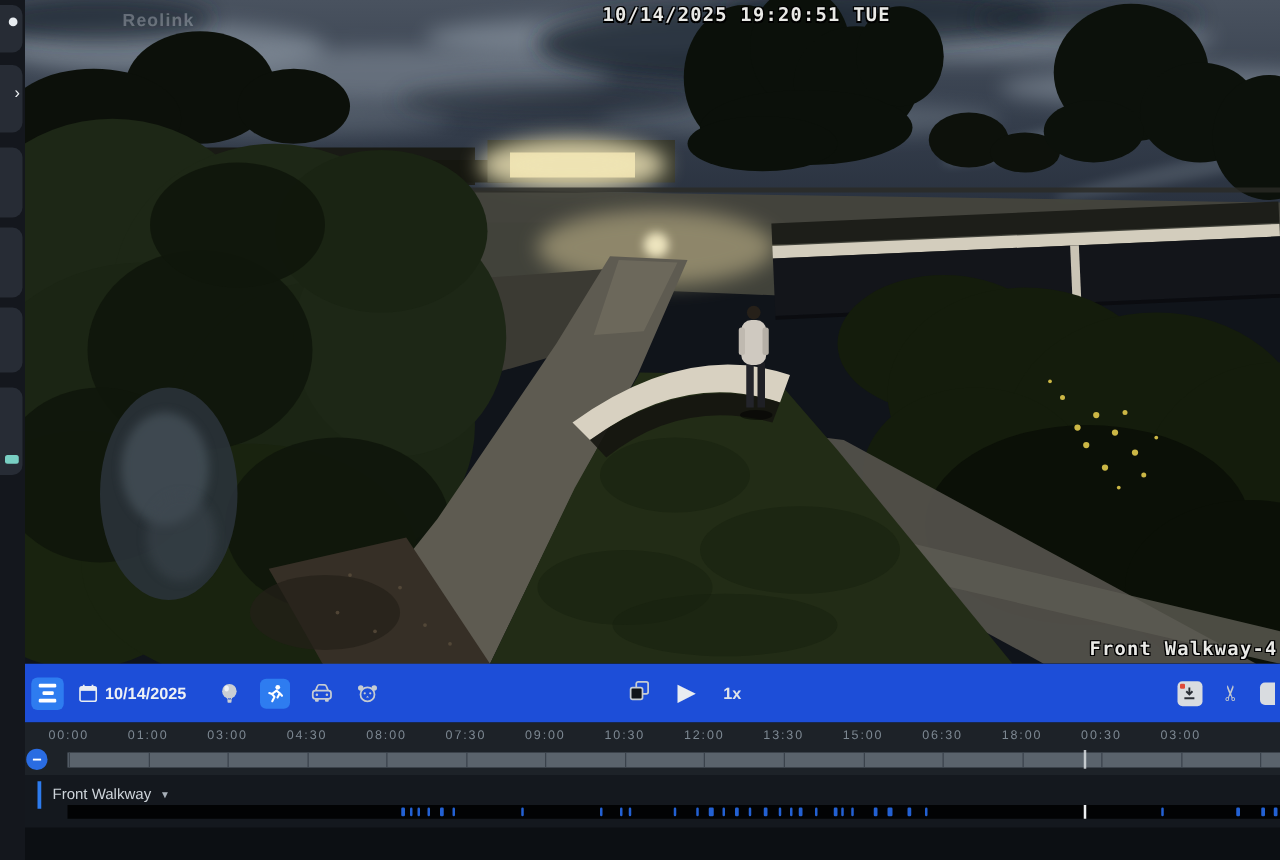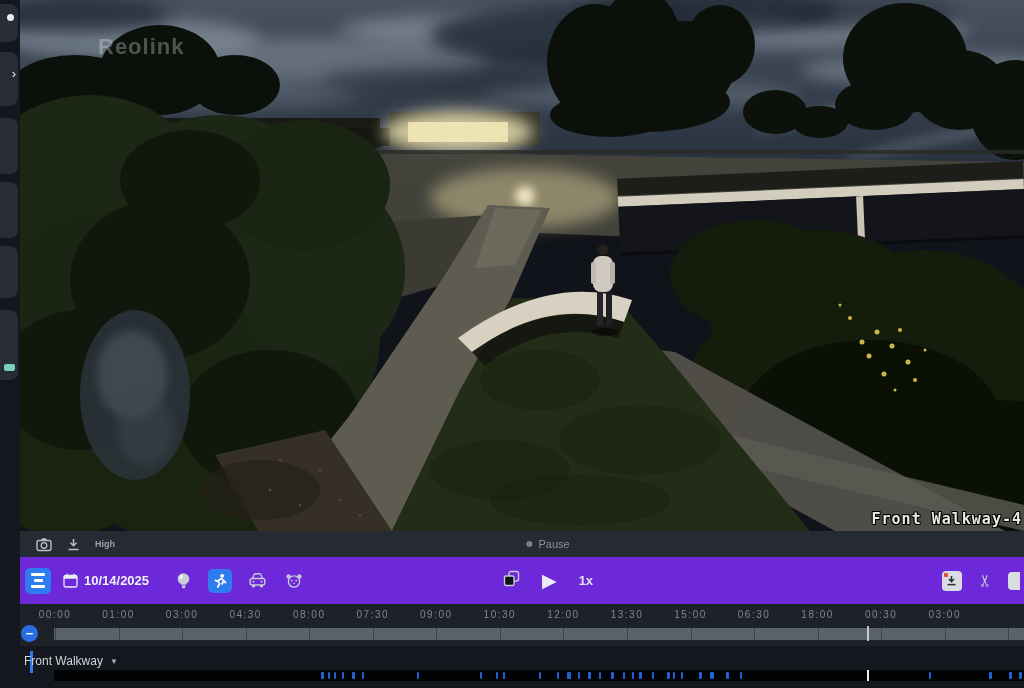--- a/index.html
+++ b/index.html
@@ -17,35 +17,35 @@
   
   .main { position:absolute; left:20px; top:0; width:1004px; height:688px; }
 
   
   .video { position:relative; width:1004px; height:531px; background:#10141a; overflow:hidden; }
   .video svg { display:block; width:1004px; height:531px; }
   .osd { position:absolute; font-family:"DejaVu Sans Mono", monospace; font-weight:bold; color:#e9e9e6;
          text-shadow:1px 1px 0 #000,-1px -1px 0 #000,1px -1px 0 #000,-1px 1px 0 #000; }
   .osd-time { top:3px; left:57.5%; transform:translateX(-50%); font-size:15px; letter-spacing:1px; white-space:nowrap; }
   .osd-cam { bottom:3px; right:2px; font-size:15px; letter-spacing:1px; white-space:nowrap; }
-  .watermark { position:absolute; top:34px; left:78px; font-size:22px; font-weight:bold; letter-spacing:1px;
+  .watermark { position:absolute; top:8px; left:78px; font-size:14px; font-weight:bold; letter-spacing:1px;
                color:rgba(235,240,245,0.30); }
 
   
   .strip { position:relative; width:1004px; height:26px; background:#262b33; display:flex; align-items:center; }
   .strip-left { display:flex; align-items:center; gap:15px; padding-left:16px; }
   .strip-ico { display:flex; align-items:center; }
   .quality { font-size:9px; color:#99a1aa; font-weight:bold; }
   .pause-wrap { position:absolute; left:52.6%; top:0; height:26px; transform:translateX(-50%);
                 display:flex; align-items:center; gap:6px; }
   .pause-dot { width:6px; height:6px; border-radius:50%; background:#79828c; }
   .pause-txt { font-size:11px; color:#8a929b; }
 
   
-  .controls { position:relative; width:1004px; height:47px; background:#6d28d9; overflow:hidden; }
+  .controls { position:relative; width:1004px; height:47px; background:#1d4ed8; overflow:hidden; }
   .ctl-left { position:absolute; left:5px; top:0; height:47px; display:flex; align-items:center; }
   .btn-blue { width:26px; height:26px; border-radius:5px; background:#2e7cf0; display:flex; align-items:center;
               justify-content:center; flex-direction:column; gap:3px; }
   .btn-blue i { display:block; height:3px; border-radius:1px; background:#fff; }
   .date-group { display:flex; align-items:center; gap:6px; margin-left:12px; }
   .date-txt { font-size:13px; font-weight:bold; color:#eef1f5; }
   .filters { display:flex; align-items:center; gap:13px; margin-left:22px; }
   .fbtn { width:24px; height:24px; display:flex; align-items:center; justify-content:center; border-radius:5px; }
   .fbtn.active { background:#2e7cf0; }
   .ctl-center { position:absolute; left:483px; top:0; height:47px; display:flex; align-items:center; gap:22px; }
@@ -65,21 +65,21 @@
   .ruler { position:absolute; left:34px; right:0; top:24px; height:12px; background:#5a636c; }
   .tick { position:absolute; top:24px; width:1px; height:12px; background:#3a424b; }
   .ruler-playhead { position:absolute; top:22px; width:2px; height:15px; background:#d9dde0; opacity:.85; }
   .zoom-minus { position:absolute; left:1px; top:21px; width:17px; height:17px; border-radius:50%; background:#2a6ce2;
                 color:#fff; font-size:13px; font-weight:bold; display:flex; align-items:center; justify-content:center;
                 line-height:1; }
 
   
   .channel-row { position:relative; width:1004px; height:42px; background:#14181e; }
   .accent { position:absolute; left:10px; top:5px; width:3px; height:22px; background:#2d7bee; }
-  .chan-label { position:absolute; left:4px; top:8px; font-size:12px; color:#ced4da; display:flex; gap:7px; align-items:center; }
+  .chan-label { position:absolute; left:22px; top:8px; font-size:12px; color:#ced4da; display:flex; gap:7px; align-items:center; }
   .chan-caret { font-size:8px; color:#a7afb8; }
   .track { position:absolute; left:34px; right:0; top:24px; height:11px; background:#020304; }
   .ev { position:absolute; top:2px; height:7px; background:#2361d3; border-radius:1px; }
   .track-playhead { position:absolute; top:0; width:2px; height:11px; background:#edeff1; }
 </style>
 </head>
 <body>
 
 <div class="app">
 
@@ -241,45 +241,24 @@
           <rect x="577" y="290" width="6" height="36" fill="#23242a"></rect>
           <rect x="586" y="290" width="6" height="36" fill="#1e1f24"></rect>
           <rect x="573" y="256" width="20" height="36" rx="8" fill="#cfc9c0"></rect>
           <rect x="571" y="262" width="5" height="22" rx="2" fill="#bfb9b0"></rect>
           <rect x="590" y="262" width="5" height="22" rx="2" fill="#b5afa6"></rect>
           <circle cx="583" cy="250" r="5.5" fill="#262019"></circle>
         </g>
       </svg>
 
       <div class="watermark">Reolink</div>
+      <div class="osd osd-time">10/14/2025 19:20:51 TUE</div>
       <div class="osd osd-cam">Front Walkway-4</div>
     </div>
 
-    <div class="strip">
-      <div class="strip-left">
-        <span class="strip-ico">
-          <svg width="16" height="15" viewBox="0 0 16 15">
-              <rect x="1" y="3.5" width="14" height="10" rx="2" fill="none" stroke="#b9c0c8" stroke-width="1.4"></rect>
-              <circle cx="8" cy="8.5" r="2.8" fill="none" stroke="#b9c0c8" stroke-width="1.3"></circle>
-              <rect x="5.5" y="1.2" width="5" height="2.6" rx="1" fill="#b9c0c8"></rect>
-            </svg>
-        </span>
-        <span class="strip-ico">
-          <svg width="13" height="13" viewBox="0 0 13 13">
-              <path d="M6.5 1 v6 M3.5 4.8 L6.5 7.8 L9.5 4.8" fill="none" stroke="#b9c0c8" stroke-width="1.5"></path>
-              <path d="M1.5 11.5 h10" stroke="#b9c0c8" stroke-width="1.5"></path>
-            </svg>
-        </span>
-        <span class="quality">High</span>
-      </div>
-      <div class="pause-wrap">
-        <span class="pause-dot"></span>
-        <span class="pause-txt">Pause</span>
-      </div>
-    </div>
 
     <div class="controls">
       <div class="ctl-left">
         <span class="btn-blue">
           <i style="width:14px"></i>
             <i style="width:9px"></i>
             <i style="width:14px"></i>
         </span>
         <span class="date-group">
           <svg width="15" height="15" viewBox="0 0 15 15">

